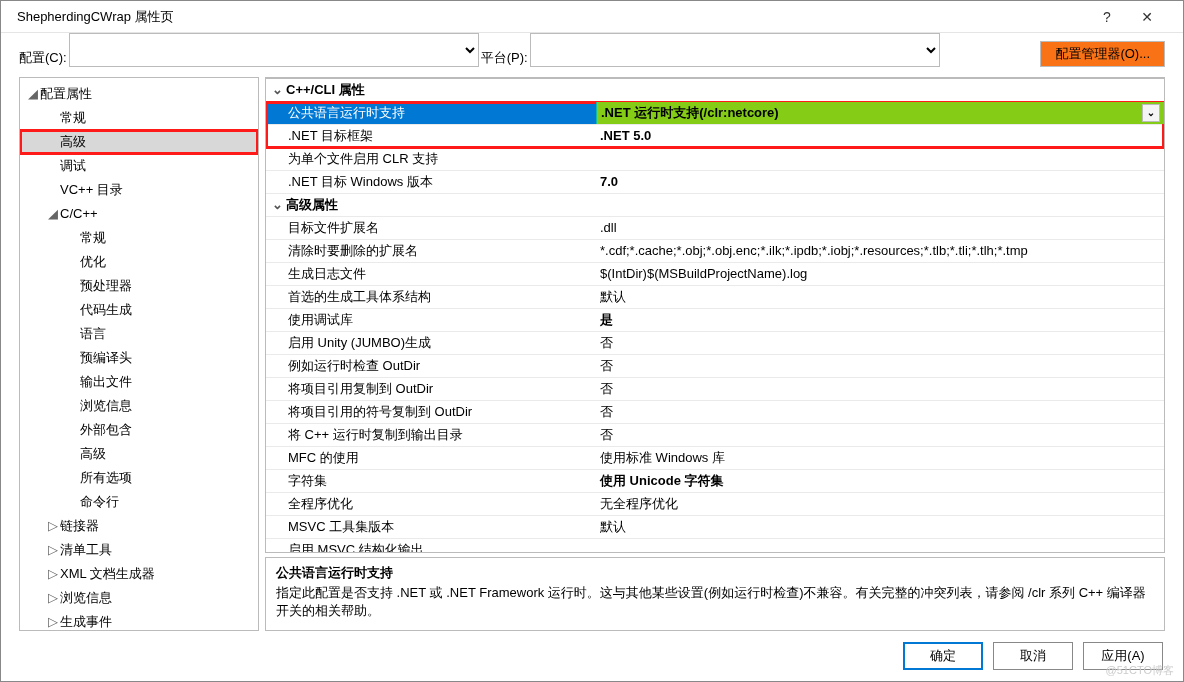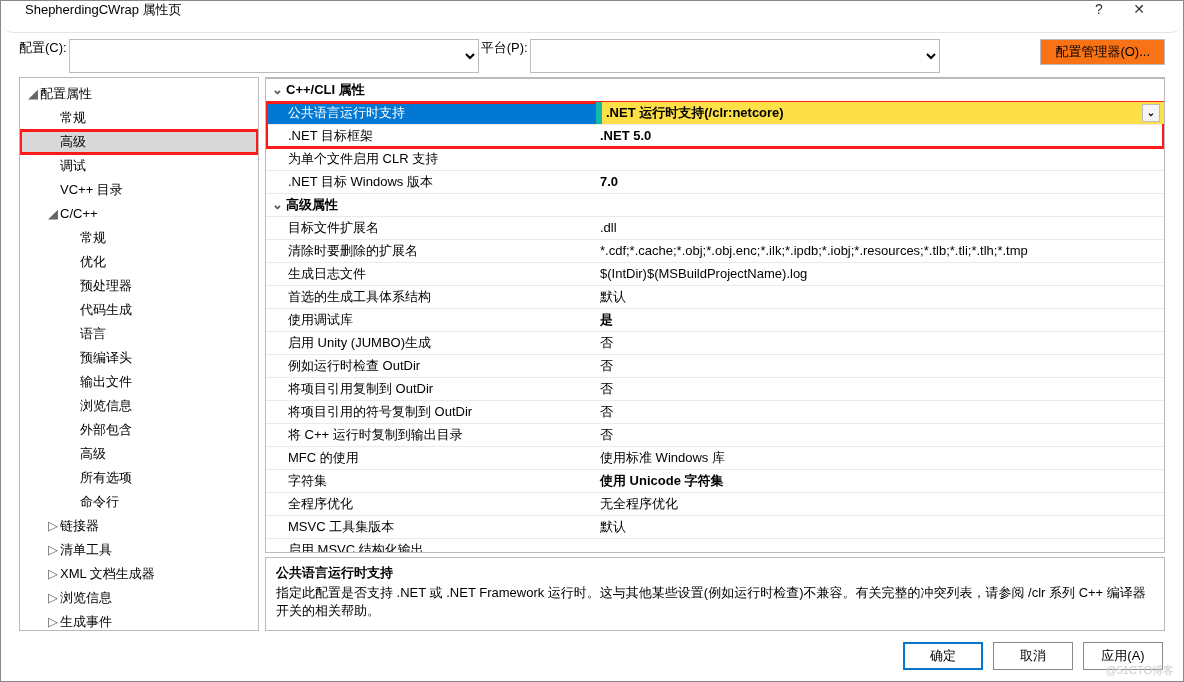--- a/index.html
+++ b/index.html
@@ -1,20 +1,20 @@
 <!DOCTYPE html>
 <html><head>
 <meta charset="utf-8">
 <style>
 * { box-sizing: border-box; margin: 0; padding: 0; font-family: "Microsoft YaHei", "Segoe UI", sans-serif; font-size: 13px; }
 body { background: #fff; width: 1184px; height: 682px; overflow: hidden; display: flex; flex-direction: column; border: 1px solid #888; }
-.titlebar { height: 32px; display: flex; padding: 0 24px; border-bottom: 1px solid #e5e5e5; border-radius: 13px; }
+.titlebar { height: 32px; display: flex; align-items: center; padding: 0 16px; border-bottom: 1px solid #e5e5e5; }
 .titlebar .title { flex: 1; font-size: 13px; }
 .titlebar .btn { width: 40px; text-align: center; font-size: 14px; color: #333; }
-.toolbar { height: 40px; display: flex; align-items: flex-start; padding: 6px 18px; gap: 2px; }
+.toolbar { height: 40px; display: flex; align-items: flex-end; padding: 6px 18px; gap: 2px; }
 .toolbar label { font-size: 13px; }
 .toolbar select { height: 26px; border: 1px solid #bbb; padding: 16px 6px; background: #fff; }
 .toolbar .cfg { width: 410px; }
 .toolbar .plat { width: 410px; }
 .toolbar button { height: 26px; padding: 0 14px; border: 1px solid #bbb; background: #f97316; }
 .mainrow { flex: 1; display: flex; padding: 4px 18px 0 18px; gap: 6px; min-height: 0; }
 .leftpane { width: 240px; border: 1px solid #bbb; overflow-y: auto; padding: 4px 0; background:#fff; }
 .tree-item { padding: 2px 0 2px 8px; white-space: nowrap; cursor: default; line-height: 20px; }
 .tree-item .arrow { display:inline-block; width:12px; color:#666; }
 .tree-item.indent1 { padding-left: 28px; }
@@ -22,21 +22,21 @@
 .tree-item.selected { background: #d8d8d8; }
 .tree-item.redbox { outline: 3px solid #ff1a1a; outline-offset: -2px; }
 .rightpane { flex: 1; display: flex; flex-direction: column; min-width: 0; }
 .grid { flex: 1; border: 1px solid #bbb; overflow-y: auto; min-height:0; }
 .grid-row { display: flex; border-bottom: 1px solid #eaeaea; line-height: 22px; min-height:22px; }
 .grid-row .lcol { width: 330px; padding-left: 22px; white-space: nowrap; overflow:hidden; }
 .grid-row .rcol { flex: 1; padding-left: 4px; white-space: nowrap; overflow:hidden; position:relative; }
 .grid-row.group .lcol { padding-left: 6px; font-weight: bold; }
 .grid-row.group .arrow { display:inline-block; width:14px; color:#555; }
 .grid-row.selected { background: #0078d4; color: #fff; }
-.grid-row.selected .rcol { background:#fde047; color:#000; border-left:6px solid #14b8a6;}
+.grid-row.selected .rcol { background:#84cc16; color:#000; border-left:1px solid #14b8a6;}
 .grid-row.bold .rcol { font-weight: bold; }
 .grid-row .dd { position:absolute; right:4px; top:2px; width:18px; height:18px; border:1px solid #bbb; text-align:center; line-height:16px; font-size:10px; background:#f5f5f5;}
 .redgroup { outline: 3px solid #ff1a1a; outline-offset:-2px; }
 .descbox { border: 1px solid #bbb; margin-top: 4px; padding: 6px 10px; height: 74px; font-size:13px; }
 .descbox .dtitle { font-weight: bold; margin-bottom: 2px; }
 .buttonrow { height: 50px; display: flex; justify-content: flex-end; align-items: center; gap: 10px; padding: 0 20px; margin-left: 28px; }
 .buttonrow button { height: 28px; width: 80px; border: 1px solid #888; background: #fff; }
 .buttonrow button.primary { border: 2px solid #0078d4; }
 .watermark { position:absolute; right:10px; bottom:4px; color:#ccc; font-size:11px;}
 </style>

